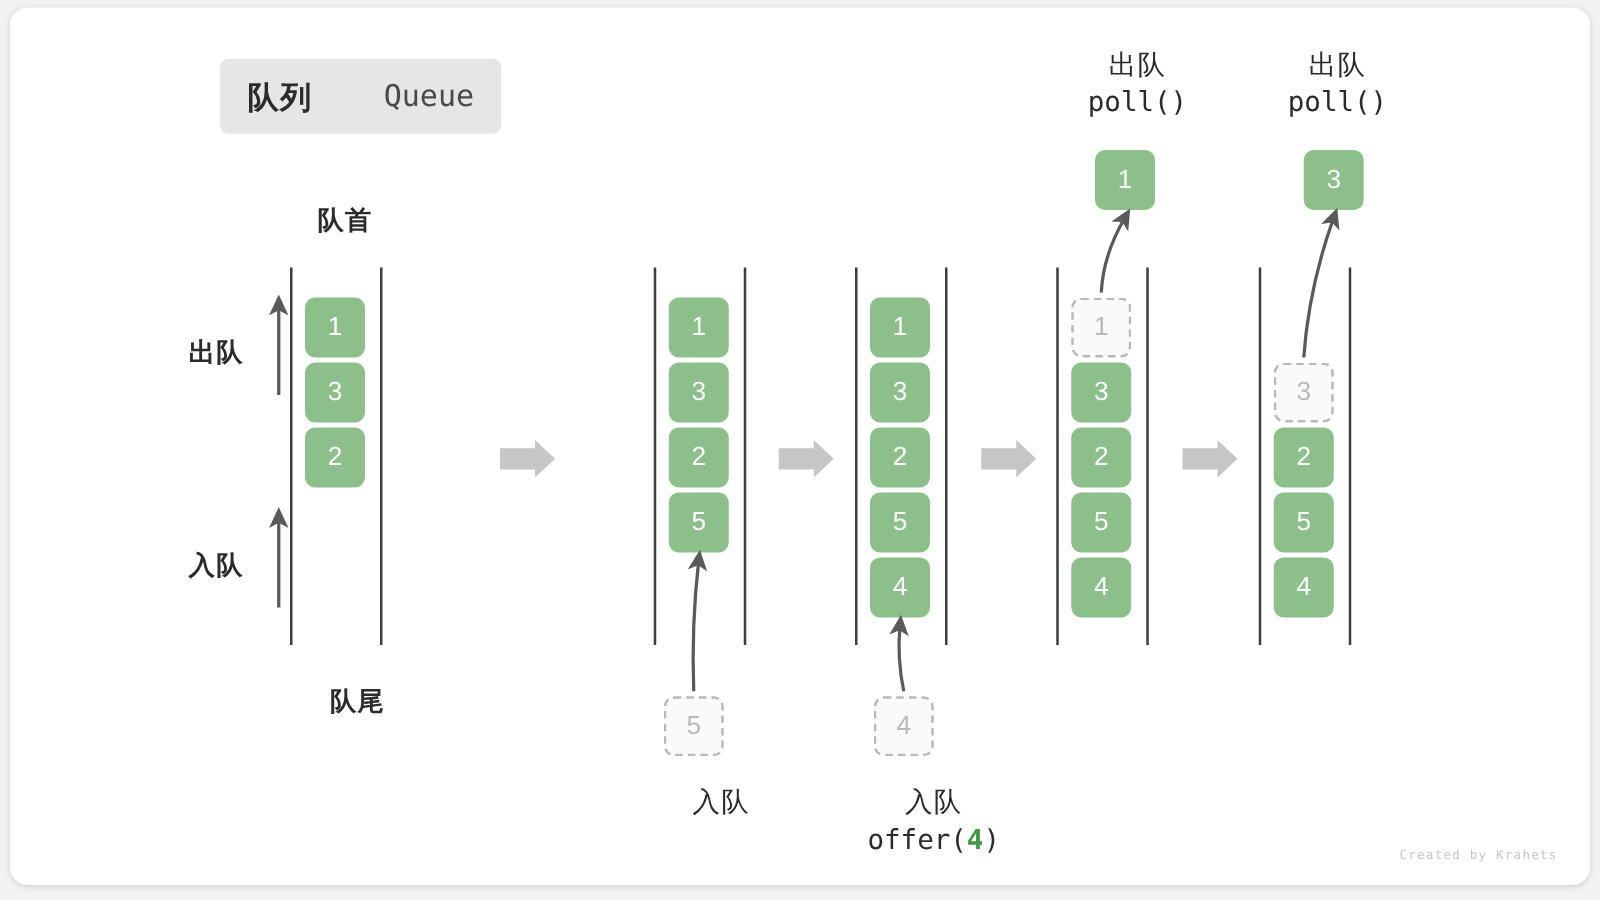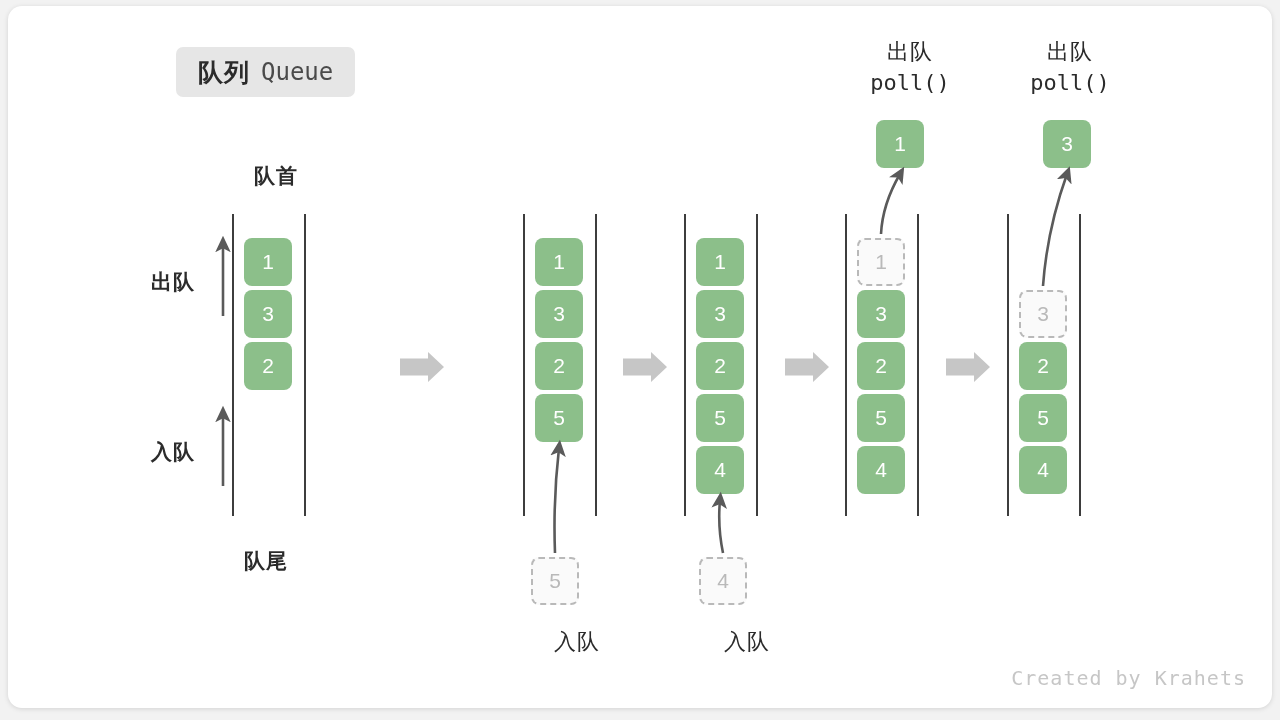--- a/index.html
+++ b/index.html
@@ -23,38 +23,39 @@
     border-radius: 14px;
     box-shadow: 0 1px 5px rgba(0,0,0,0.13);
     overflow: hidden;
   }
   .abs { position: absolute; }
 
   
   #title-badge {
     left: 168px;
     top: 41px;
-    height: 50px;
+    height: 60px;
     padding: 0 22px;
     background: #e6e6e6;
     border-radius: 7px;
     display: flex;
     align-items: center;
     gap: 11px;
   }
   #title-badge .cn {
     font-size: 25px;
     font-weight: bold;
     color: #2b2b2b;
     letter-spacing: 1px;
   }
   #title-badge .en {
     font-size: 24px;
     color: #4a4a4a;
     font-family: "DejaVu Sans Mono", "Liberation Mono", monospace;
+    margin-left: 46px;
   }
 
   
   .col { position: absolute; }
   .rail {
     position: absolute;
     width: 1.6px;
     background: #3d3d3d;
   }
   .cell {
@@ -121,38 +122,38 @@
     left: 0; top: 0;
     width: 1264px; height: 702px;
     pointer-events: none;
   }
 
   
   #credit {
     position: absolute;
     right: 26px;
     bottom: 18px;
-    font-size: 20px;
+    font-size: 10px;
     color: #c6c6c6;
     font-family: "DejaVu Sans Mono", "Liberation Mono", monospace;
     letter-spacing: 1px;
   }
 </style>
 </head>
 <body>
 
 <div id="canvas">
 
   <div class="abs" id="title-badge">
     <span class="cn">队列</span>
     <span class="en">Queue</span>
   </div>
 
   <div class="head-label" style="left:236px; top:156px; width:64px; text-align:center;">队首</div>
-  <div class="head-label" style="left:236px; top:541px; width:64px; text-align:left;">队尾</div>
+  <div class="head-label" style="left:236px; top:541px; width:64px; text-align:right;">队尾</div>
 
   <div class="side-label" style="left:143px; top:262px;">出队</div>
   <div class="side-label" style="left:143px; top:432px;">入队</div>
 
   <div id="columns-layer">
       <div class="col">
         <div class="rail" style="left: 224px; top: 208px; height: 302px;"></div>
         <div class="rail" style="left: 296px; top: 208px; height: 302px;"></div>
         <div class="cell filled" style="left: 236px; top: 232px;">1</div>
         <div class="cell filled" style="left: 236px; top: 284px;">3</div>
@@ -194,20 +195,21 @@
       </div>
     </div>
   <div id="ops-layer">
       <div class="cell ghost" style="left: 523px; top: 551px;">5</div>
       <div class="op-caption" style="left: 469px; top: 620px; width: 200px;">
         <div class="cn">入队</div>
       </div>
       <div class="cell ghost" style="left: 691px; top: 551px;">4</div>
       <div class="op-caption" style="left: 639px; top: 620px; width: 200px;">
         <div class="cn">入队</div>
+        <div class="code"><span>offer(</span><span class="arg">4</span><span>)</span></div>
       </div>
       <div class="cell filled" style="left: 868px; top: 114px;">1</div>
       <div class="op-caption" style="left: 802px; top: 30px; width: 200px;">
         <div class="cn">出队</div>
         <div class="code">poll()</div>
       </div>
       <div class="cell filled" style="left: 1035px; top: 114px;">3</div>
       <div class="op-caption" style="left: 962px; top: 30px; width: 200px;">
         <div class="cn">出队</div>
         <div class="code">poll()</div>

